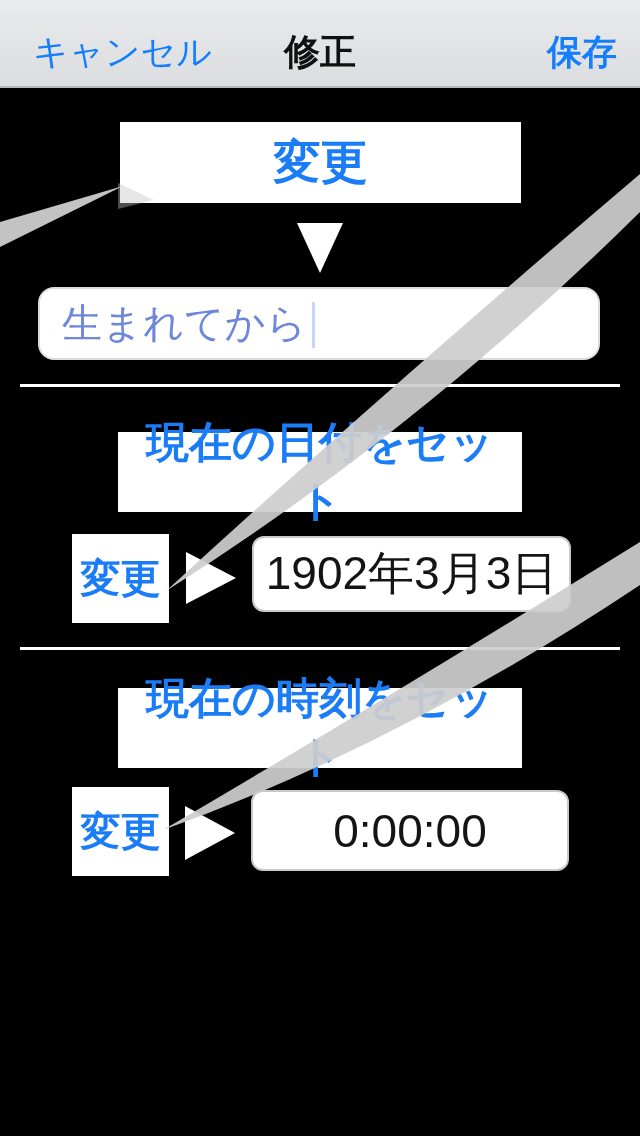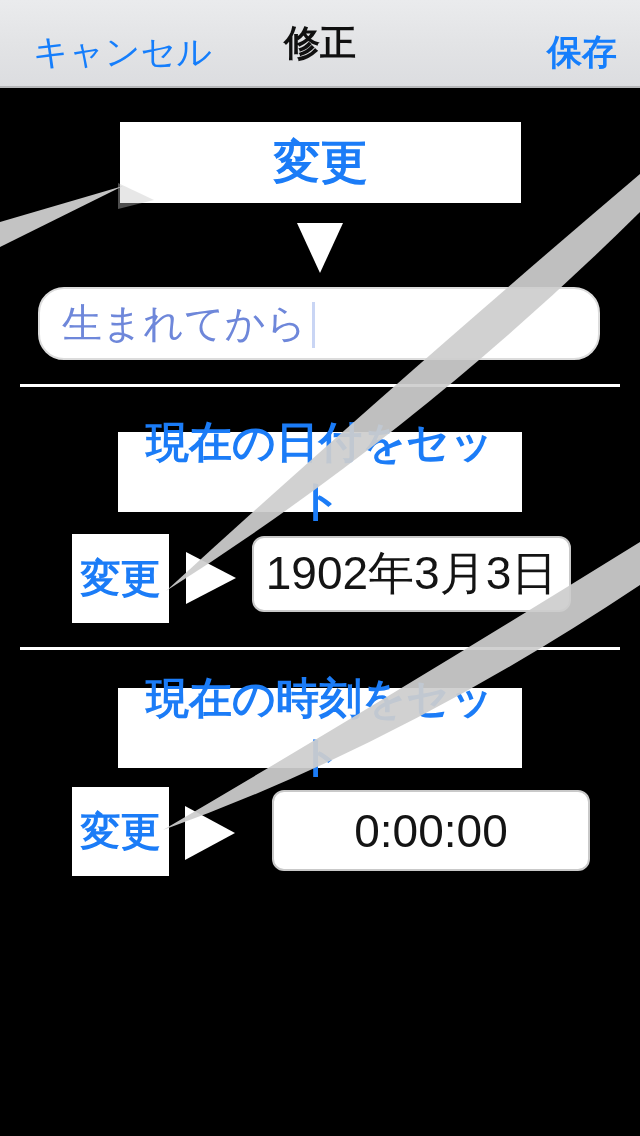--- a/index.html
+++ b/index.html
@@ -21,21 +21,21 @@
     display:flex;align-items:center;
   }
   .nav-btn{
     background:none;border:none;padding:0;margin:8px;
     font-family:"Liberation Sans", sans-serif;
     color:#157efc;font-size:35px;line-height:88px;cursor:pointer;
   }
   .nav-cancel{position:absolute;left:25px;top:0;font-weight:400;}
   .nav-save{position:absolute;right:15px;top:0;font-weight:700;}
   .nav-title{
-    position:absolute;left:50%;top:0;transform:translateX(-50%);
+    position:absolute;left:50%;top:9px;transform:translateX(-50%);
     color:#101010;font-size:36px;font-weight:700;line-height:86px;
   }
 
   
   .panel-btn{
     position:absolute;
     background:#ffffff;border:none;padding:8px;margin:0;
     font-family:"Liberation Sans", sans-serif;
     color:#1b7cf7;font-weight:700;cursor:pointer;
     display:flex;align-items:center;justify-content:center;
@@ -55,35 +55,35 @@
   .tri-right2{left:185px;top:806px;width:50px;height:54px;
     clip-path:polygon(0 0,100% 50%,0 100%);}
 
   
   .field{
     position:absolute;background:#ffffff;box-sizing:border-box;
     display:flex;align-items:center;
   }
   .field-mode{
     left:38px;top:287px;width:562px;height:73px;
-    border:2px solid #dcdcdc;border-radius:26px;
+    border:2px solid #dcdcdc;border-radius:16px;
     padding-left:22px;
   }
   .field-mode .ph{color:#6e87da;font-size:40px;font-weight:400;}
   .caret{
     position:absolute;left:272px;top:13px;width:3px;height:46px;
     background:#c9d5f4;
   }
   .field-value{
     border:2px solid #c9c9c9;border-radius:12px;
     justify-content:center;
     color:#141414;
   }
   .field-date{left:252px;top:536px;width:319px;height:76px;font-size:46px;}
-  .field-time{left:251px;top:790px;width:318px;height:81px;font-size:46px;margin-left:21px;}
+  .field-time{left:251px;top:790px;width:318px;height:81px;font-size:46px;}
 
   
   .divider{position:absolute;left:20px;width:600px;height:3px;background:#ffffff;}
   .divider-1{top:384px;}
   .divider-2{top:647px;}
 
   
   .streaks{
     position:absolute;left:0;top:0;width:640px;height:1136px;
     pointer-events:none;

